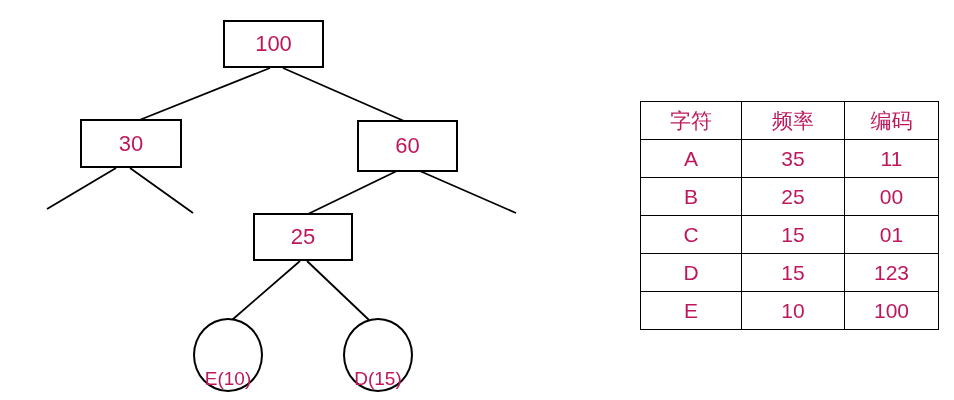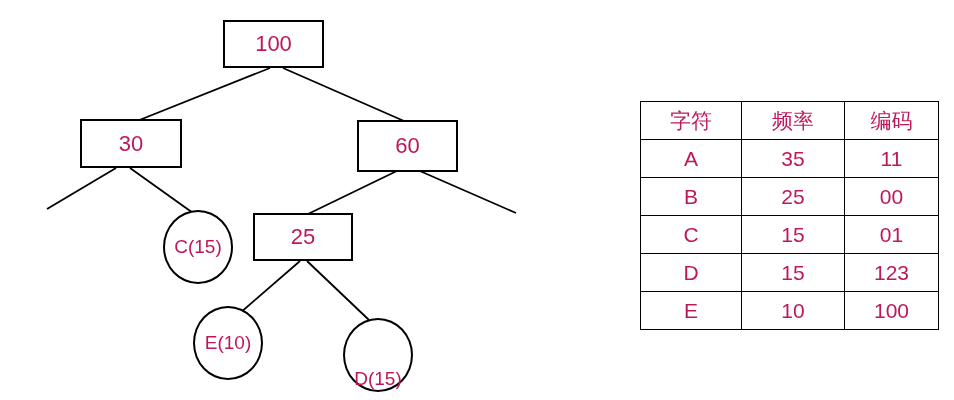--- a/index.html
+++ b/index.html
@@ -94,26 +94,23 @@
 
   <div class="node rect-node" style="left:357px; top:120px; width:101px; height:52px;">
     <span>60</span>
   </div>
 
   <div class="node rect-node" style="left:253px; top:213px; width:100px; height:48px;">
     <span>25</span>
   </div>
 
 
-  <div class="node circle-node" style="left:163px; top:210px; width:70px; height:74px;">
-    <span>C(15)</span>
-  </div>
 
 
-  <div class="node circle-node" style="left:193px; top:306px; width:70px; height:74px;">
+  <div class="node circle-node" style="left:193px; top:318px; width:70px; height:74px;align-items:flex-end;">
     <span>E(10)</span>
   </div>
 
   <div class="node circle-node" style="left:343px; top:318px; width:70px; height:74px;align-items:flex-end;">
     <span>D(15)</span>
   </div>
 
   <table class="code-table">
     <thead>
       <tr>

